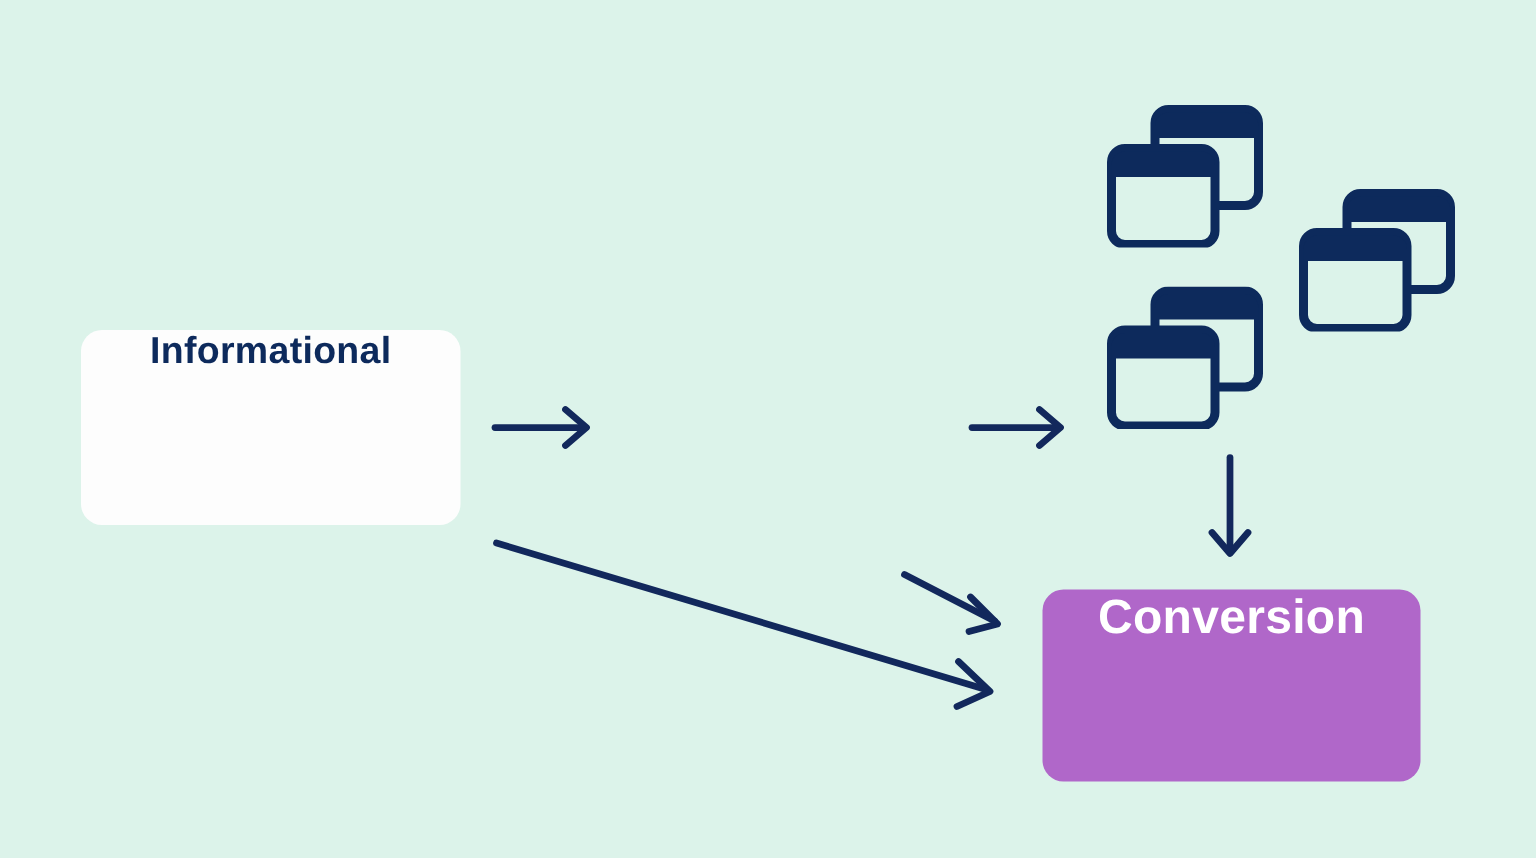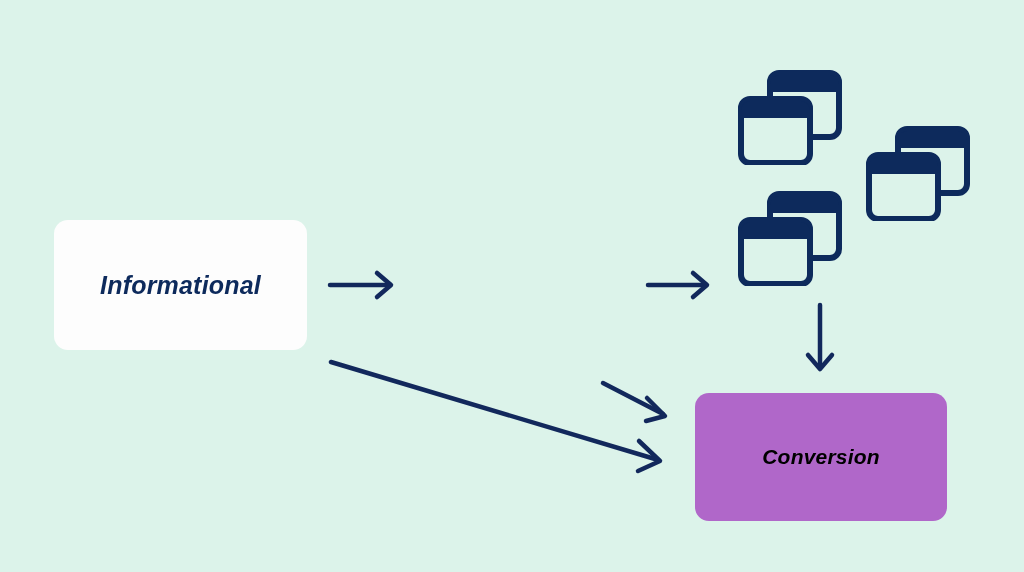--- a/index.html
+++ b/index.html
@@ -27,24 +27,23 @@
     top: 0;
     width: 1024px;
     height: 572px;
     z-index: 1;
   }
   
   .node {
     position: absolute;
     z-index: 3;
     display: flex;
-    align-items: center;
+    align-items: flex-start;
     justify-content: center;
     box-sizing: border-box;
-    font-style: italic;
   }
   .node-label {
     font-weight: bold;
     letter-spacing: 0.2px;
     white-space: nowrap;
     text-align: center;
   }
   #node-informational {
     left: 54px;
     top: 220px;
@@ -71,22 +70,22 @@
   }
   #node-conversion {
     left: 695px;
     top: 393px;
     width: 252px;
     height: 128px;
     background: #b067c9;
     border-radius: 14px;
   }
   #node-conversion .node-label {
-    color: #000000;
-    font-size: 21px;
+    color: #ffffff;
+    font-size: 32px;
   }
   
   .window-icon {
     position: absolute;
     z-index: 3;
   }
   #window-icon-1 { left: 738px; top: 70px;  width: 104px; height: 95px; }
   #window-icon-2 { left: 866px; top: 126px; width: 104px; height: 95px; }
   #window-icon-3 { left: 738px; top: 191px; width: 104px; height: 95px; }
   .window-icon svg { display: block; width: 100%; height: 100%; }

